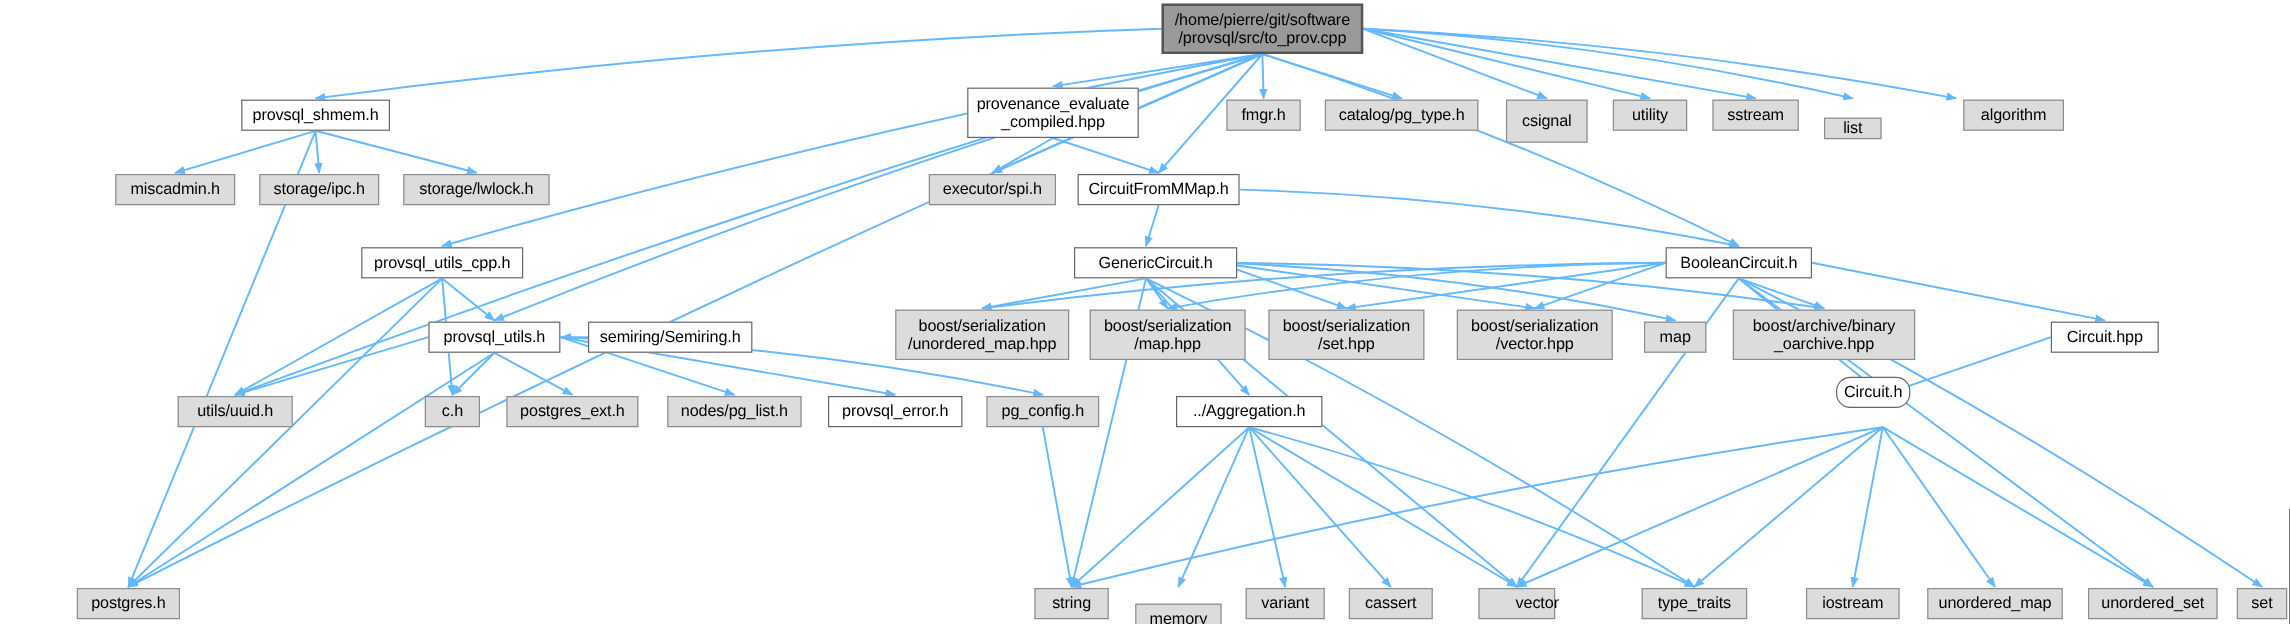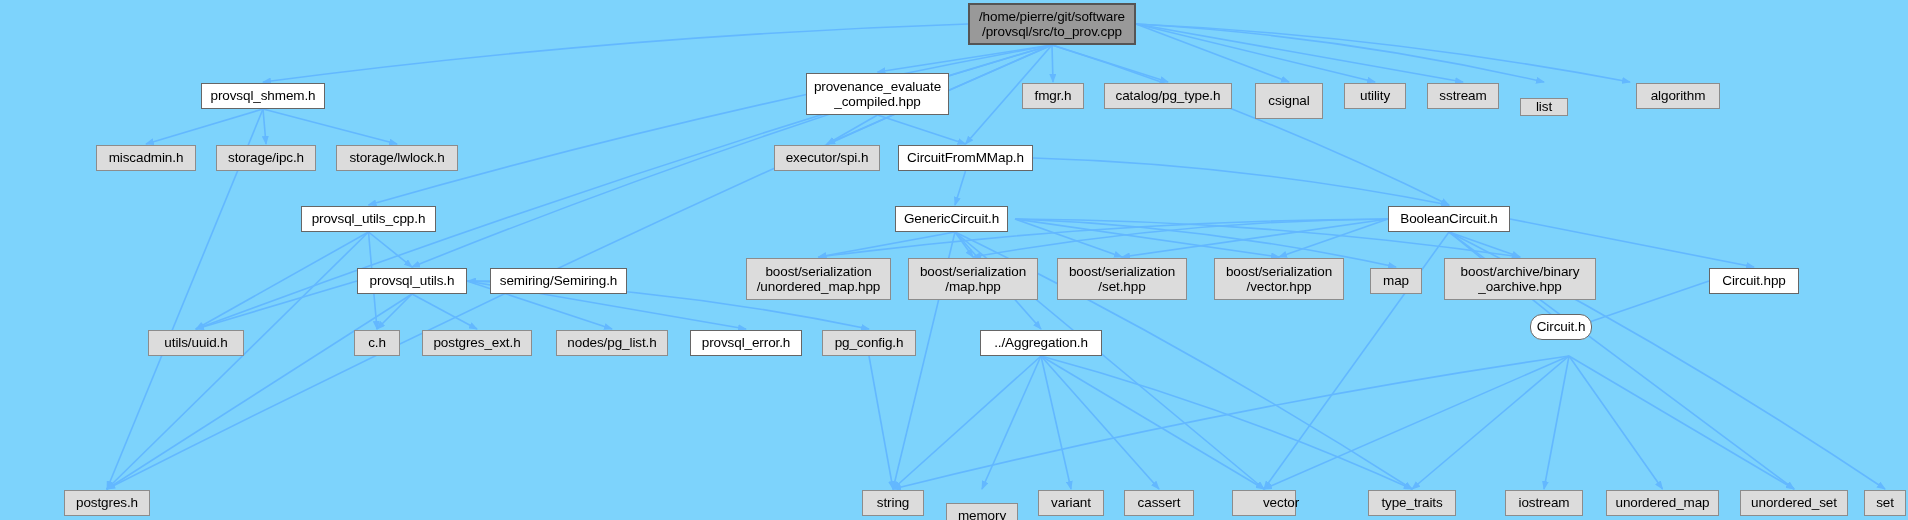--- a/index.html
+++ b/index.html
@@ -1,16 +1,16 @@
 <!DOCTYPE html>
 <html><head>
 <meta charset="utf-8">
 <style>
   html,body{margin:0;padding:0;background:#000;}
-  #canvas{position:relative;width:1908px;height:520px;background:#7dd3fc;
+  #canvas{position:relative;width:1908px;height:520px;background:#ffffff;
           font-family:"Liberation Sans","DejaVu Sans",sans-serif;overflow:hidden;}
   svg.edges{position:absolute;left:0;top:0;width:1908px;height:520px;}
   .node{position:absolute;box-sizing:border-box;
         border:1px solid #808080;
         display:flex;align-items:center;justify-content:center;
         text-align:center;color:#000;font-size:13.5px;line-height:14px;
         letter-spacing:-0.1px;white-space:pre-line;padding:0 4px;}
   .node.grey{background:#dcdcdc;border-color:#8c8c8c;}
   .node.white{background:#fff;border-color:#666;}
   .node.root{background:#999;border:2px solid #555;}
@@ -111,21 +111,21 @@
       <div class="node grey" style="left: 1344px; top: 83px; width: 62px; height: 26px;">utility</div>
       <div class="node grey" style="left: 1427px; top: 83px; width: 72px; height: 26px;">sstream</div>
       <div class="node grey" style="left: 1520px; top: 98px; width: 48px; height: 18px;">list</div>
       <div class="node grey" style="left: 1588px; top: 83px; width: 84px; height: 26px; margin-left: 48px;">algorithm</div>
       <div class="node grey" style="left: 96px; top: 145px; width: 100px; height: 26px;">miscadmin.h</div>
       <div class="node grey" style="left: 216px; top: 145px; width: 100px; height: 26px;">storage/ipc.h</div>
       <div class="node grey" style="left: 336px; top: 145px; width: 122px; height: 26px;">storage/lwlock.h</div>
       <div class="node grey" style="left: 774px; top: 145px; width: 106px; height: 26px;">executor/spi.h</div>
       <div class="node white" style="left: 898px; top: 145px; width: 135px; height: 26px;">CircuitFromMMap.h</div>
       <div class="node white" style="left: 301px; top: 206px; width: 135px; height: 26px;">provsql_utils_cpp.h</div>
-      <div class="node white" style="left: 895px; top: 206px; width: 113px; height: 26px;">GenericCircuit.h</div>
+      <div class="node white" style="left: 895px; top: 206px; width: 136px; height: 26px;">GenericCircuit.h</div>
       <div class="node white" style="left: 1388px; top: 206px; width: 122px; height: 26px;">BooleanCircuit.h</div>
       <div class="node white" style="left: 357px; top: 268px; width: 110px; height: 26px;">provsql_utils.h</div>
       <div class="node white" style="left: 490px; top: 268px; width: 137px; height: 26px;">semiring/Semiring.h</div>
       <div class="node grey two" style="left: 746px; top: 258px; width: 145px; height: 42px;">boost/serialization
 /unordered_map.hpp</div>
       <div class="node grey two" style="left: 908px; top: 258px; width: 130px; height: 42px;">boost/serialization
 /map.hpp</div>
       <div class="node grey two" style="left: 1057px; top: 258px; width: 130px; height: 42px;">boost/serialization
 /set.hpp</div>
       <div class="node grey two" style="left: 1214px; top: 258px; width: 130px; height: 42px;">boost/serialization

